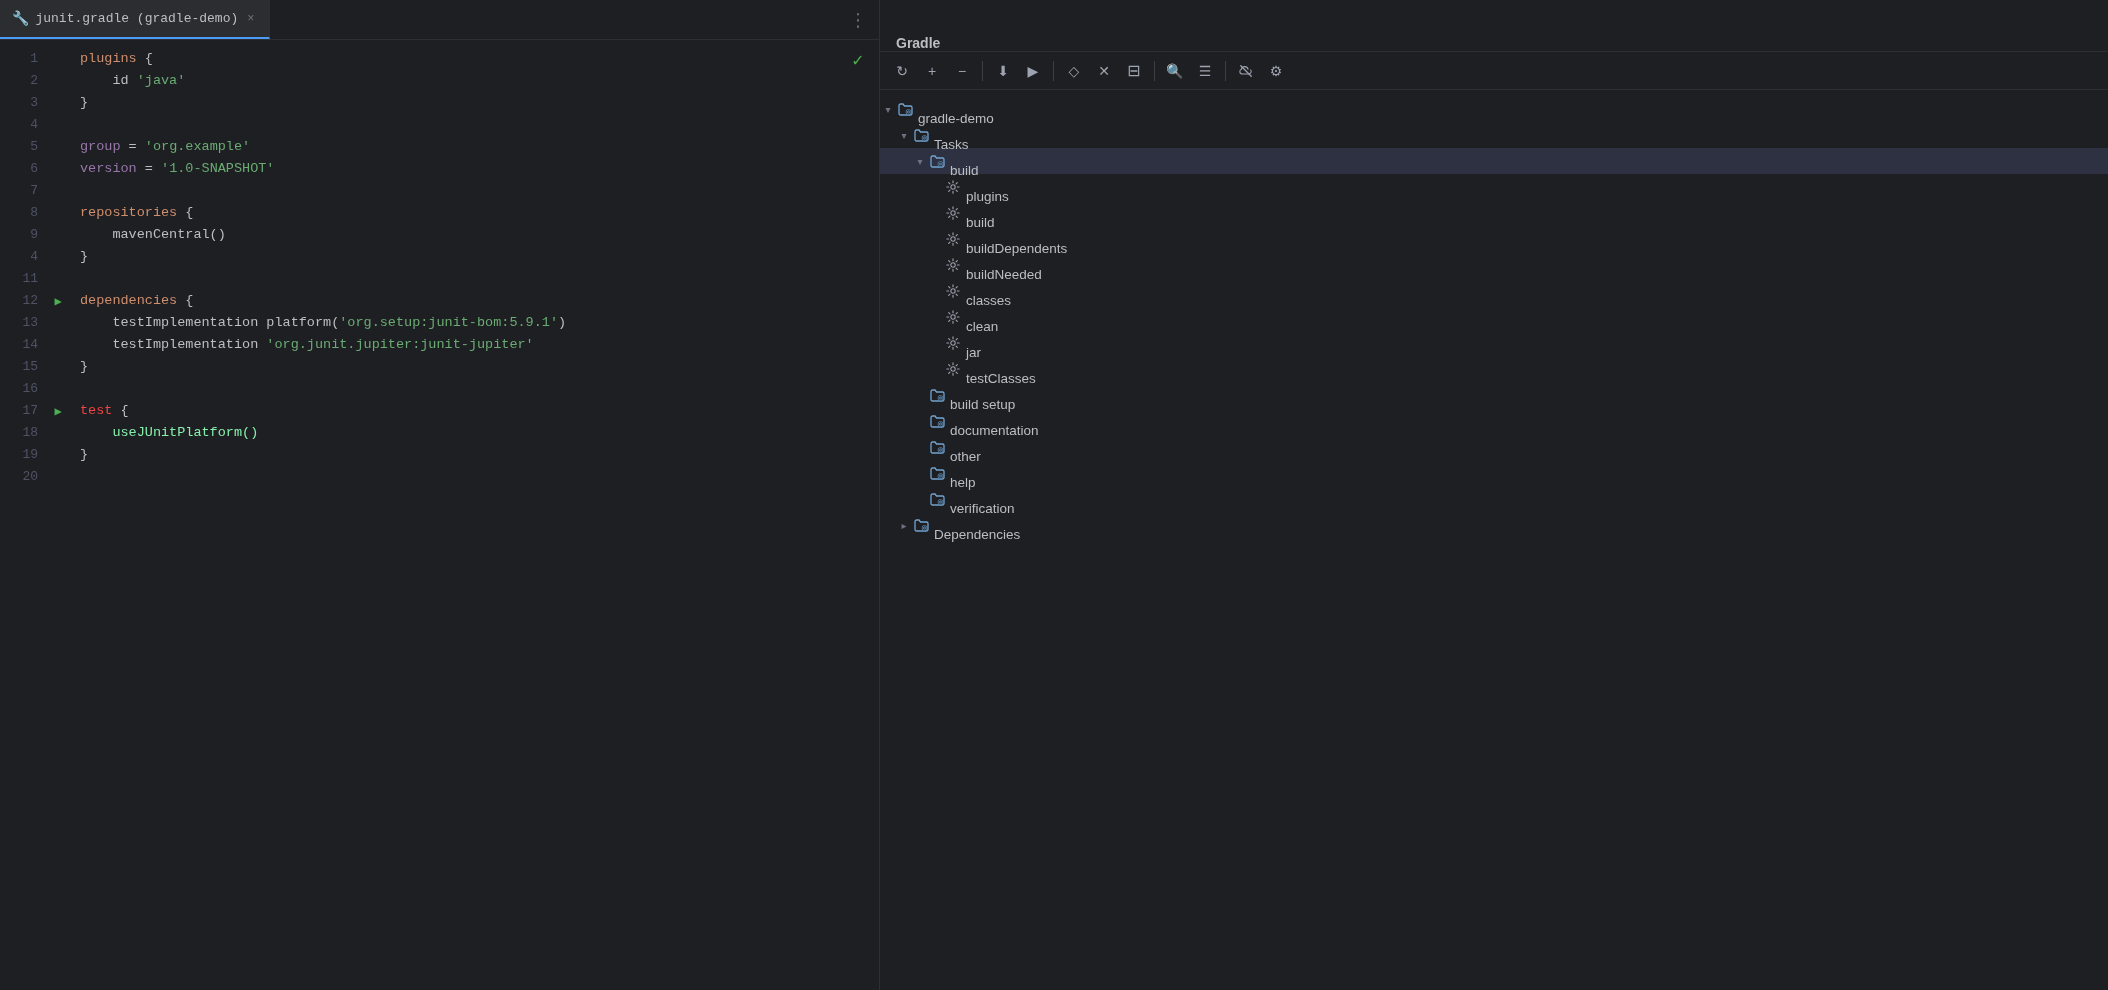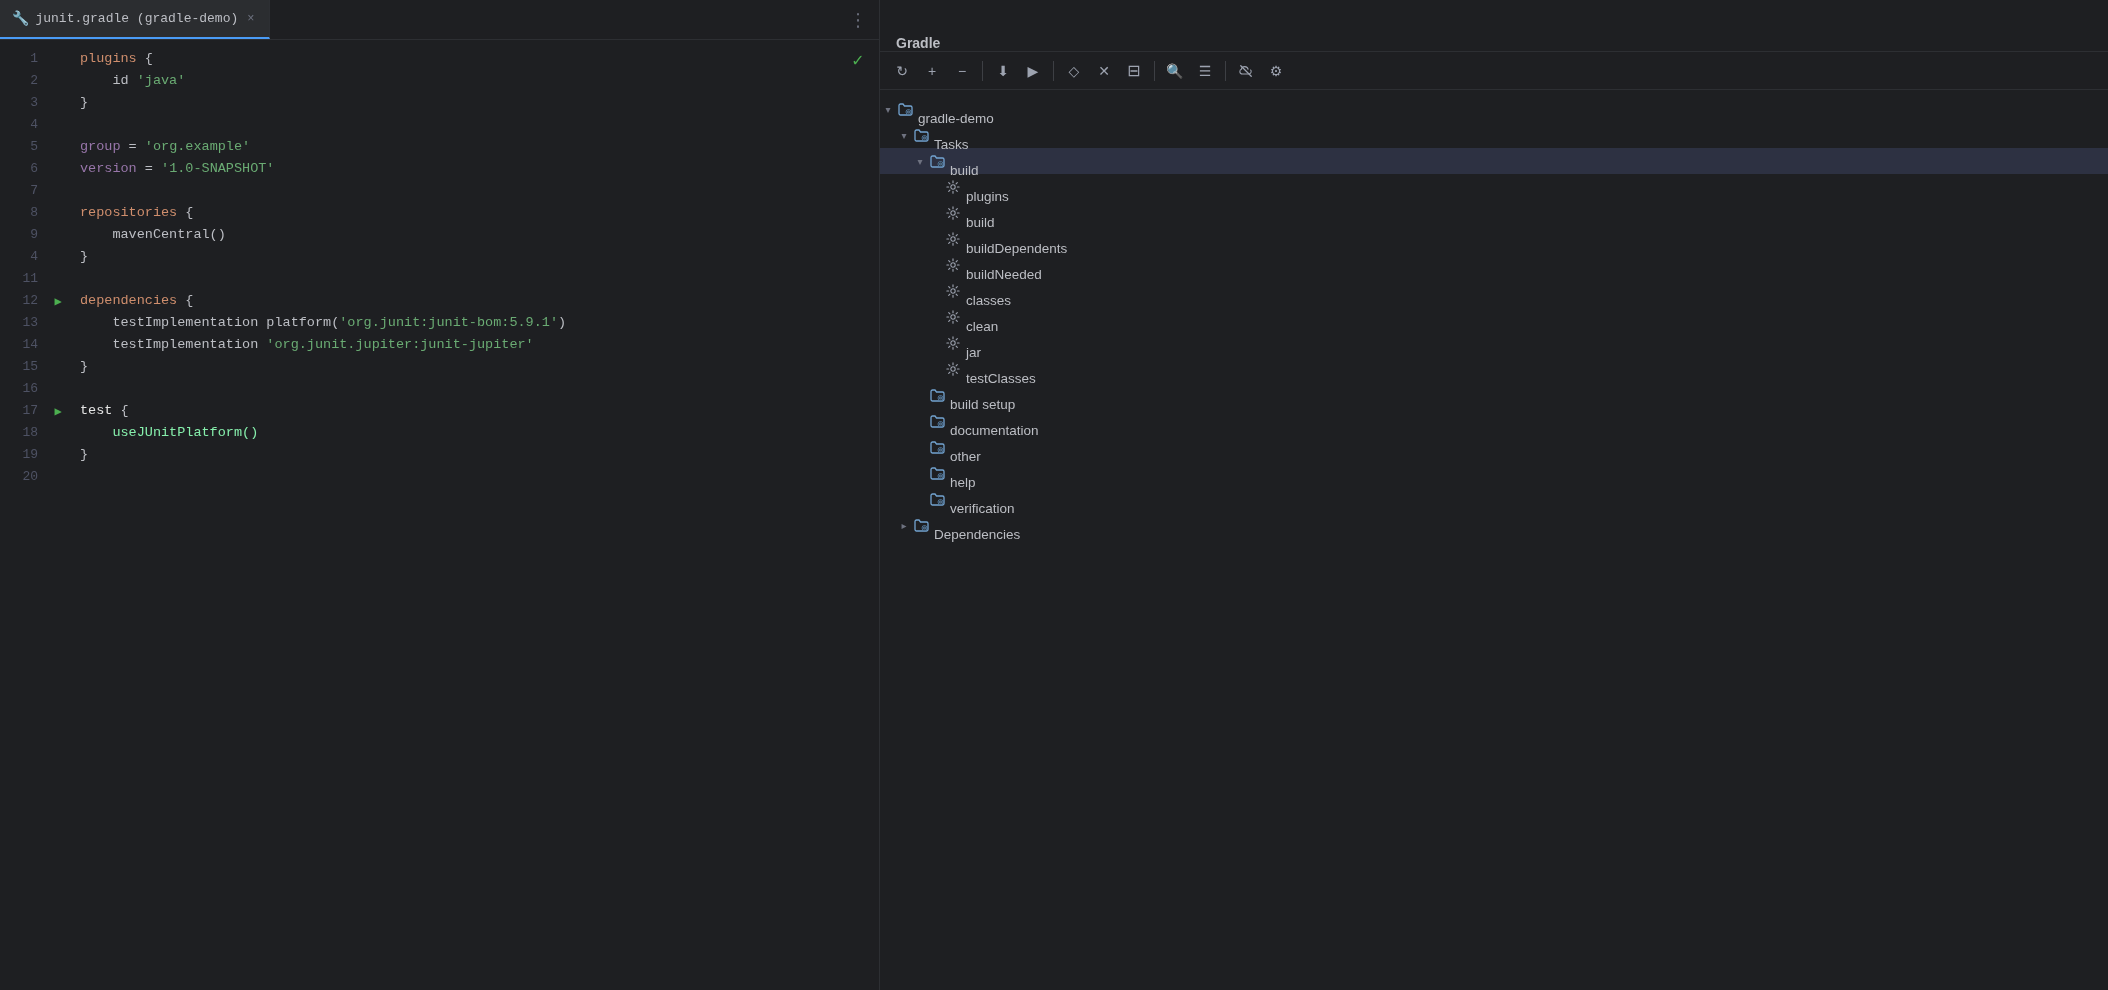--- a/index.html
+++ b/index.html
@@ -303,25 +303,25 @@
         <div class="code-line"><span style="color: rgb(188, 190, 196);">}</span></div>
         <div class="code-line"></div>
         <div class="code-line"><span style="color: rgb(152, 118, 170);">group</span><span style="color: rgb(188, 190, 196);"> = </span><span style="color: rgb(106, 171, 115);">'org.example'</span></div>
         <div class="code-line"><span style="color: rgb(152, 118, 170);">version</span><span style="color: rgb(188, 190, 196);"> = </span><span style="color: rgb(106, 171, 115);">'1.0-SNAPSHOT'</span></div>
         <div class="code-line"></div>
         <div class="code-line"><span style="color: rgb(207, 142, 109);">repositories</span><span style="color: rgb(188, 190, 196);"> {</span></div>
         <div class="code-line"><span style="color: rgb(188, 190, 196); text-align: center;">    mavenCentral()</span></div>
         <div class="code-line"><span style="color: rgb(188, 190, 196);">}</span></div>
         <div class="code-line"></div>
         <div class="code-line"><span style="color: rgb(207, 142, 109);">dependencies</span><span style="color: rgb(188, 190, 196);"> {</span></div>
-        <div class="code-line"><span style="color: rgb(188, 190, 196);">    testImplementation platform(</span><span style="color: rgb(106, 171, 115);">'org.junit:junit-bom:5.9.1'</span><span style="color: rgb(188, 190, 196);">)</span></div>
+        <div class="code-line"><span style="color: rgb(188, 190, 196);">    testImplementation platform(</span><span style="color: rgb(106, 171, 115);">'org.setup:junit-bom:5.9.1'</span><span style="color: rgb(188, 190, 196);">)</span></div>
         <div class="code-line"><span style="color: rgb(188, 190, 196);">    testImplementation </span><span style="color: rgb(106, 171, 115);">'org.junit.jupiter:junit-jupiter'</span></div>
         <div class="code-line"><span style="color: rgb(188, 190, 196);">}</span></div>
         <div class="code-line"></div>
-        <div class="code-line"><span style="color: #e5e5e5;">test</span><span style="color: rgb(188, 190, 196);"> {</span></div>
+        <div class="code-line"><span style="color: #ef4444;">test</span><span style="color: rgb(188, 190, 196);"> {</span></div>
         <div class="code-line"><span style="color: #86efac;">    useJUnitPlatform()</span></div>
         <div class="code-line"><span style="color: rgb(188, 190, 196);">}</span></div>
         <div class="code-line"></div>
       </div>
   </div>
 </div>
 
 <div class="gradle-panel">
 
   <div class="gradle-header">

